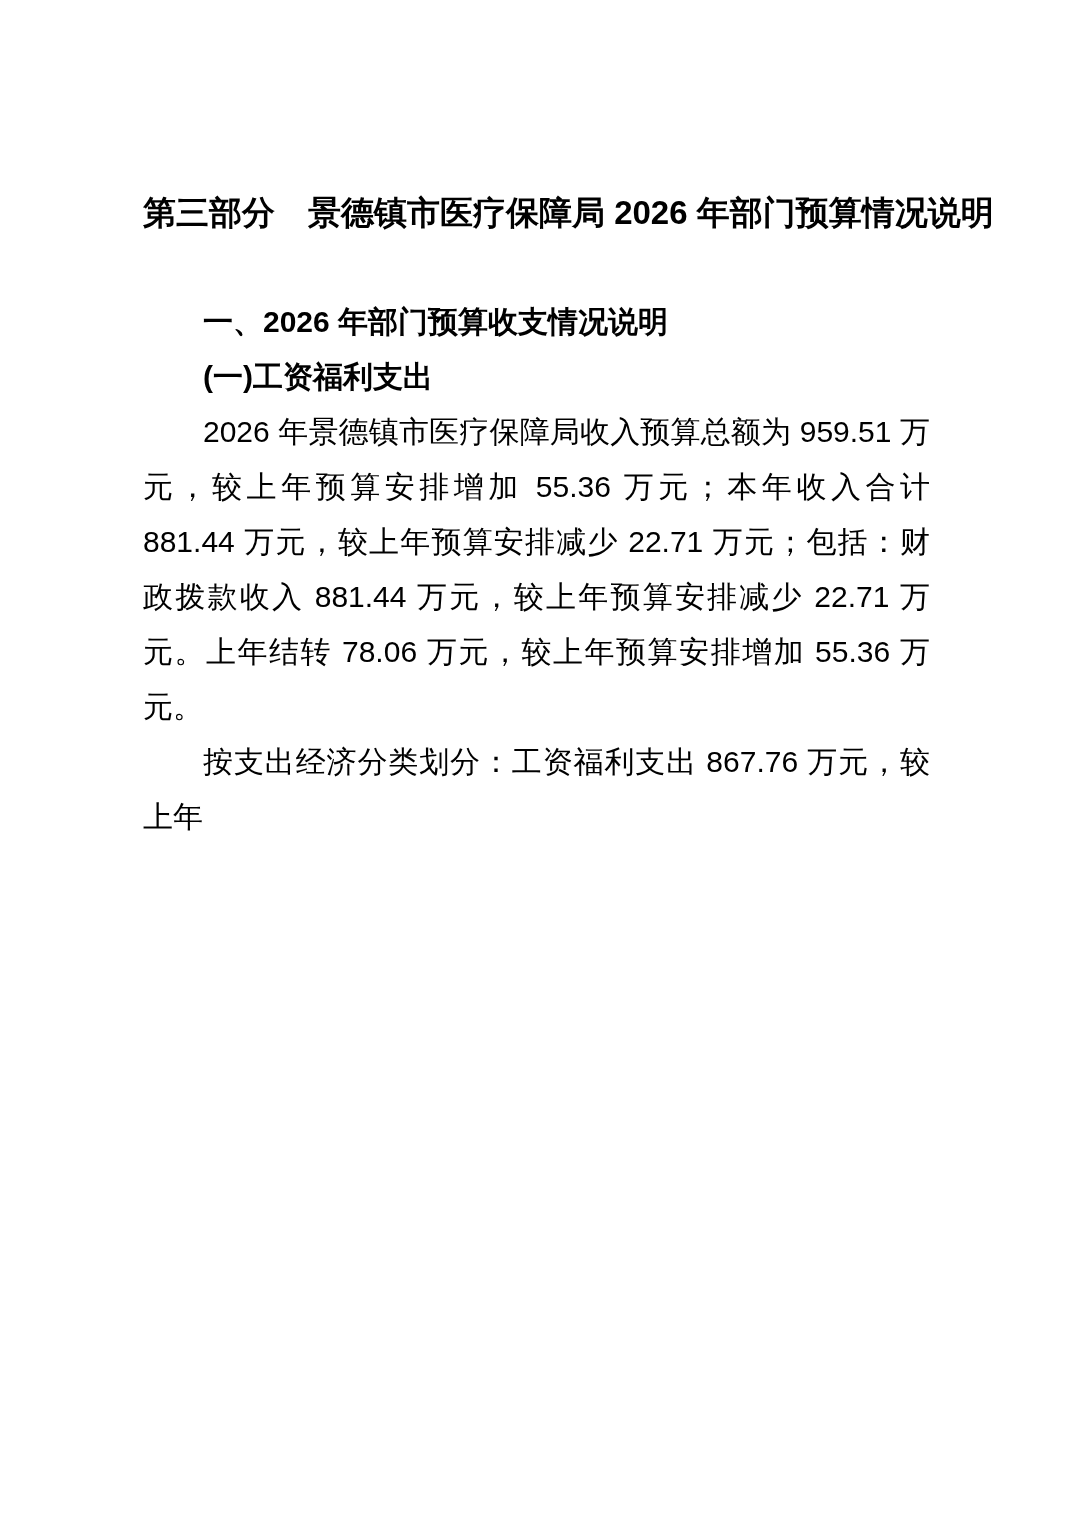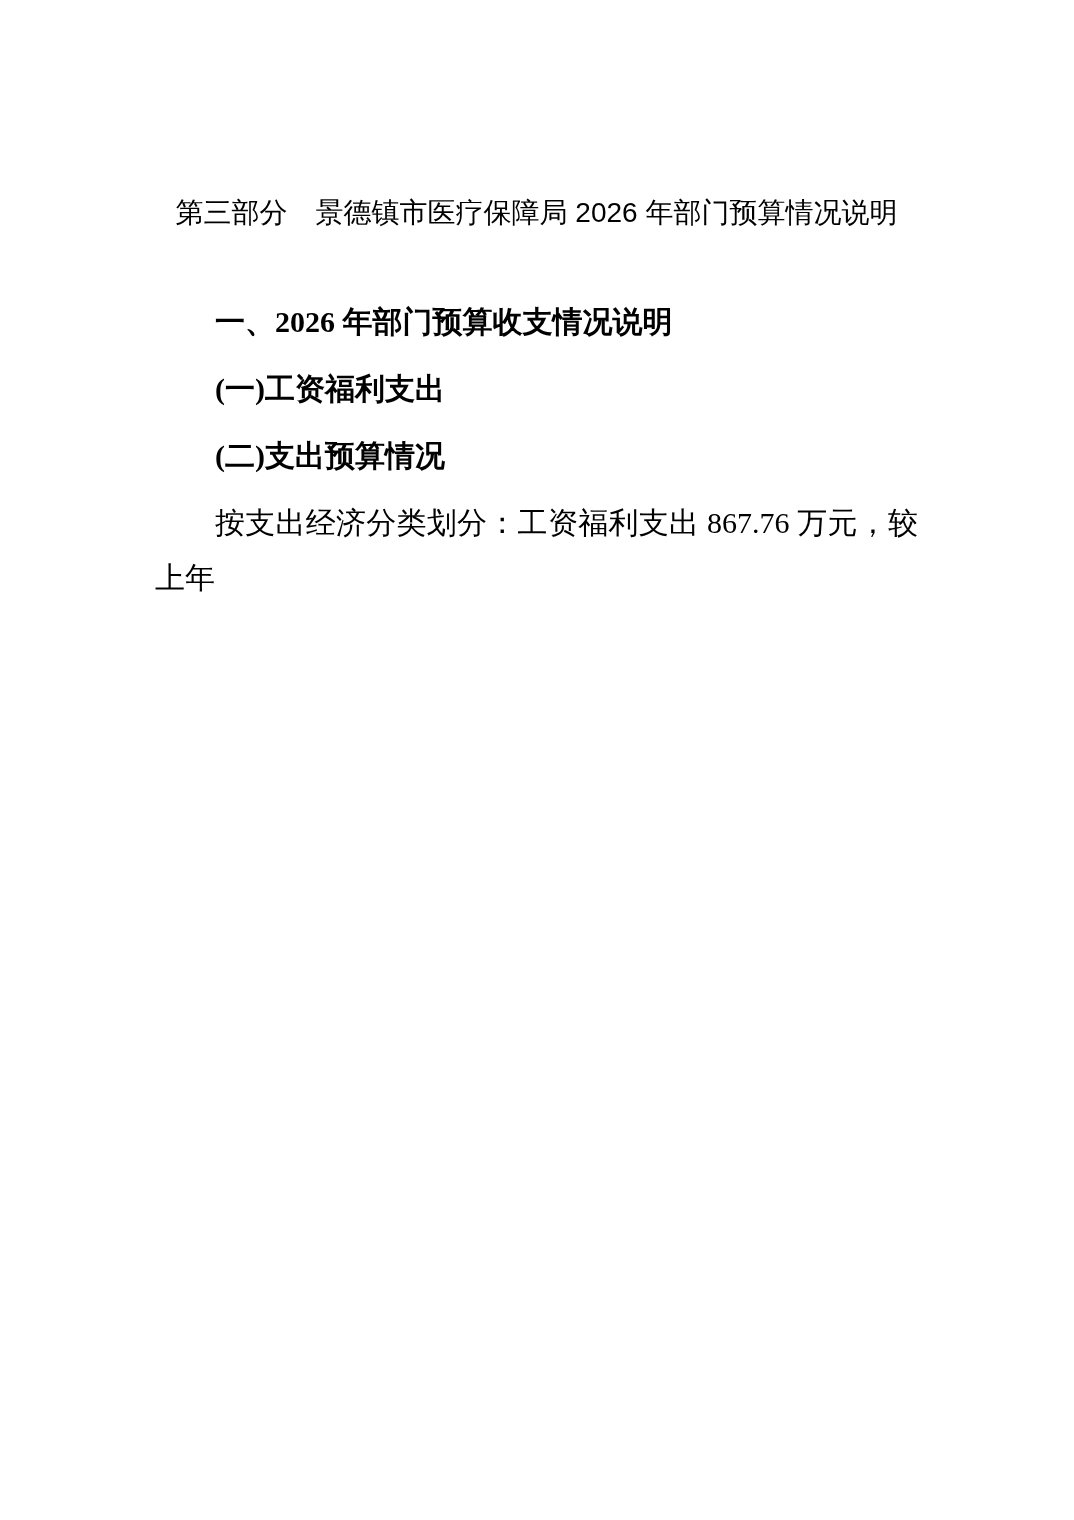--- a/index.html
+++ b/index.html
@@ -18,60 +18,60 @@
     height: 1520px;
     background: #ffffff;
     color: #000000;
     padding: 190px 144px 40px 143px;
     font-family: "Liberation Serif", "DejaVu Serif", serif;
     overflow: hidden;
   }
   .doc-title {
     margin: 0 0 58px 0;
     font-family: "Liberation Sans", "DejaVu Sans", sans-serif;
-    font-weight: 400;
-    font-size: 28px;
+    font-weight: 700;
+    font-size: 33px;
     line-height: 46px;
     text-align: center;
     white-space: nowrap;
   }
   .content {
     font-size: 30px;
     line-height: 55px;
     text-align: justify;
     text-justify: inter-ideograph;
   }
   .content h2, .content h3 {
     font-size: inherit;
     line-height: inherit;
   }
   .blk {
-    margin: 12px;
+    margin: 0;
     text-indent: 2em;
-    font-family: Liberation Serif, serif;
+    font-family: Liberation Sans, sans-serif;
   }
   .hd {
     font-weight: 700;
   }
 </style>
 </head>
 <body>
 
 <div class="page">
 
   <h1 class="doc-title">第三部分　景德镇市医疗保障局 2026 年部门预算情况说明</h1>
 
   <div class="content">
 
     <h2 class="blk hd">一、2026 年部门预算收支情况说明</h2>
 
     <h3 class="blk hd">(一)工资福利支出</h3>
 
+    <p class="blk">2026 年景德镇市医疗保障局收入预算总额为 959.51 万元，较上年预算安排增加 55.36 万元；本年收入合计 881.44 万元，较上年预算安排减少 22.71 万元；包括：财政拨款收入 881.44 万元，较上年预算安排减少 22.71 万元。上年结转 78.06 万元，较上年预算安排增加 55.36 万元。</p>
 
-    <h3 class="blk hd">(二)支出预算情况</h3>
 
 
 
 
     <p class="blk">按支出经济分类划分：工资福利支出 867.76 万元，较上年</p>
 
   </div>
 </div>
 
 </body></html>

